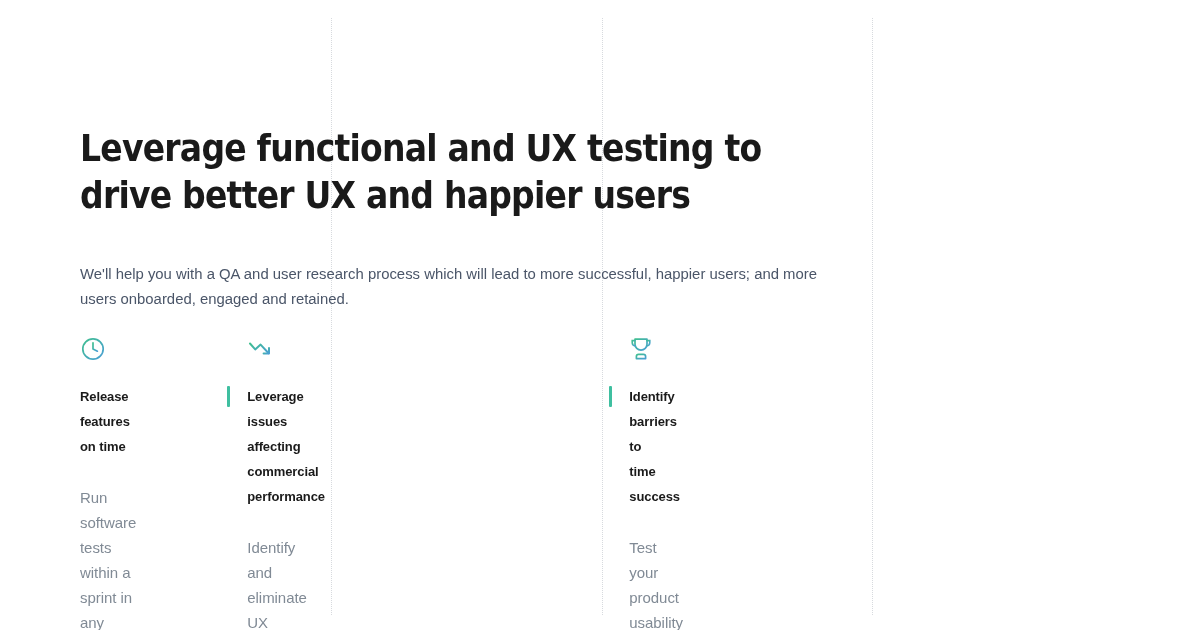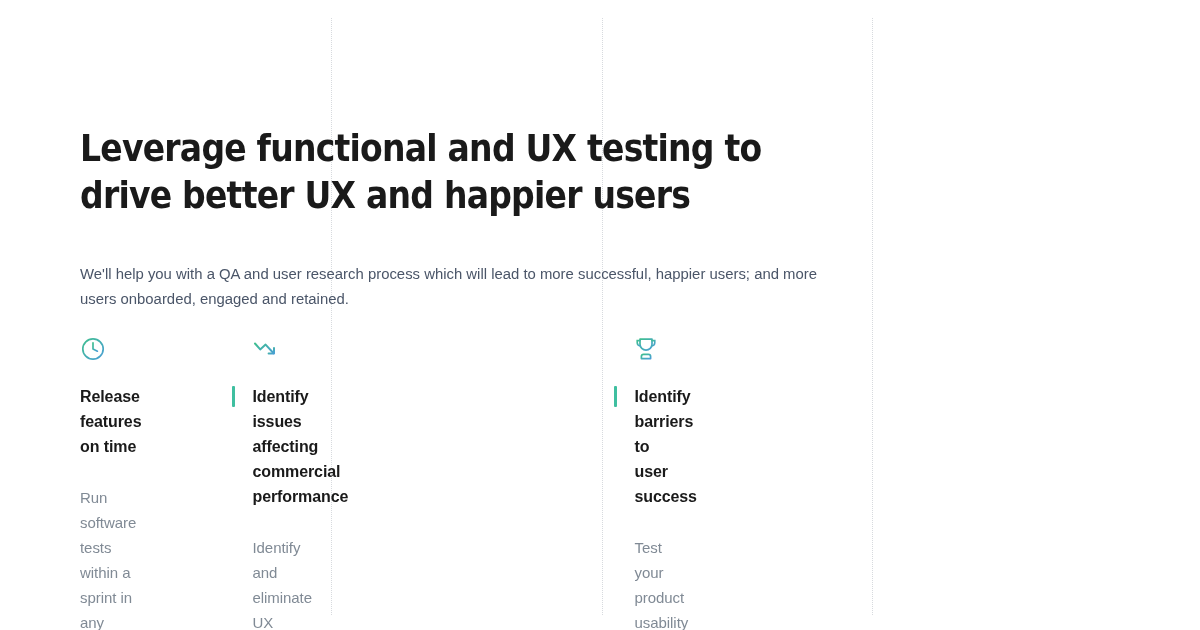--- a/index.html
+++ b/index.html
@@ -85,21 +85,21 @@
 
   .icon-wrap {
     height: 34px;
     margin-bottom: 14px;
     display: block;
   }
   .icon-wrap svg { display: block; }
 
   .card-heading {
     position: relative;
-    font-size: 16px;
+    font-size: 13px;
     font-weight: 700;
     line-height: 25px;
     color: #1a1a1a;
     margin: 0 0 26px 0;
     letter-spacing: -0.1px;
   }
   .card-heading .accent {
     position: absolute;
     left: -20px;
     top: 2px;
@@ -160,21 +160,21 @@
               <stop offset="0%" stop-color="#3fbf8f"></stop>
               <stop offset="100%" stop-color="#4a9ed6"></stop>
             </linearGradient>
           </defs>
           <path d="M3 7.5 L8.2 13.4 L13.6 8.6 L21.6 17.2" stroke="url(#g2)" stroke-width="2" stroke-linecap="round" stroke-linejoin="round" fill="none"></path>
           <path d="M16.6 17.4 L22 17.4 L22 12" stroke="url(#g2)" stroke-width="2" stroke-linecap="round" stroke-linejoin="round" fill="none"></path>
         </svg>
       </span>
       <div class="card-heading">
         <span class="accent"></span>
-        <span>Identify issues affecting commercial performance</span>
+        <span>Leverage issues affecting commercial performance</span>
       </div>
       <p class="card-body">Identify and eliminate UX and functional issues which impact your commercial performance.</p>
     </div>
 
     <div class="col c3">
       <span class="icon-wrap">
         <svg width="24" height="26" viewBox="0 0 24 26" fill="none">
           <defs>
             <linearGradient id="g3" x1="0" y1="0" x2="1" y2="1">
               <stop offset="0%" stop-color="#3fbf8f"></stop>
@@ -183,21 +183,21 @@
           </defs>
           <path d="M6 3.2 H18 V8.2 C18 11.6 15.3 14.2 12 14.2 C8.7 14.2 6 11.6 6 8.2 Z" stroke="url(#g3)" stroke-width="1.7" stroke-linejoin="round" fill="none"></path>
           <path d="M6 4.6 H3.2 V6.6 C3.2 8.5 4.6 9.9 6.4 10" stroke="url(#g3)" stroke-width="1.6" stroke-linecap="round" fill="none"></path>
           <path d="M18 4.6 H20.8 V6.6 C20.8 8.5 19.4 9.9 17.6 10" stroke="url(#g3)" stroke-width="1.6" stroke-linecap="round" fill="none"></path>
           <path d="M12 14.2 V18.4" stroke="url(#g3)" stroke-width="1.7" stroke-linecap="round"></path>
           <path d="M7.4 22.6 H16.6 V20.6 C16.6 19.4 15.6 18.4 14.4 18.4 H9.6 C8.4 18.4 7.4 19.4 7.4 20.6 Z" stroke="url(#g3)" stroke-width="1.7" stroke-linejoin="round" fill="none"></path>
         </svg>
       </span>
       <div class="card-heading">
         <span class="accent"></span>
-        <span>Identify barriers to user success</span>
+        <span>Identify barriers to time success</span>
       </div>
       <p class="card-body">Test your product usability to help drive success among your users when they use your product.</p>
     </div>
 
     <div class="col c4">
       <span class="icon-wrap">
         
       </span>
       <div class="card-heading">
         

